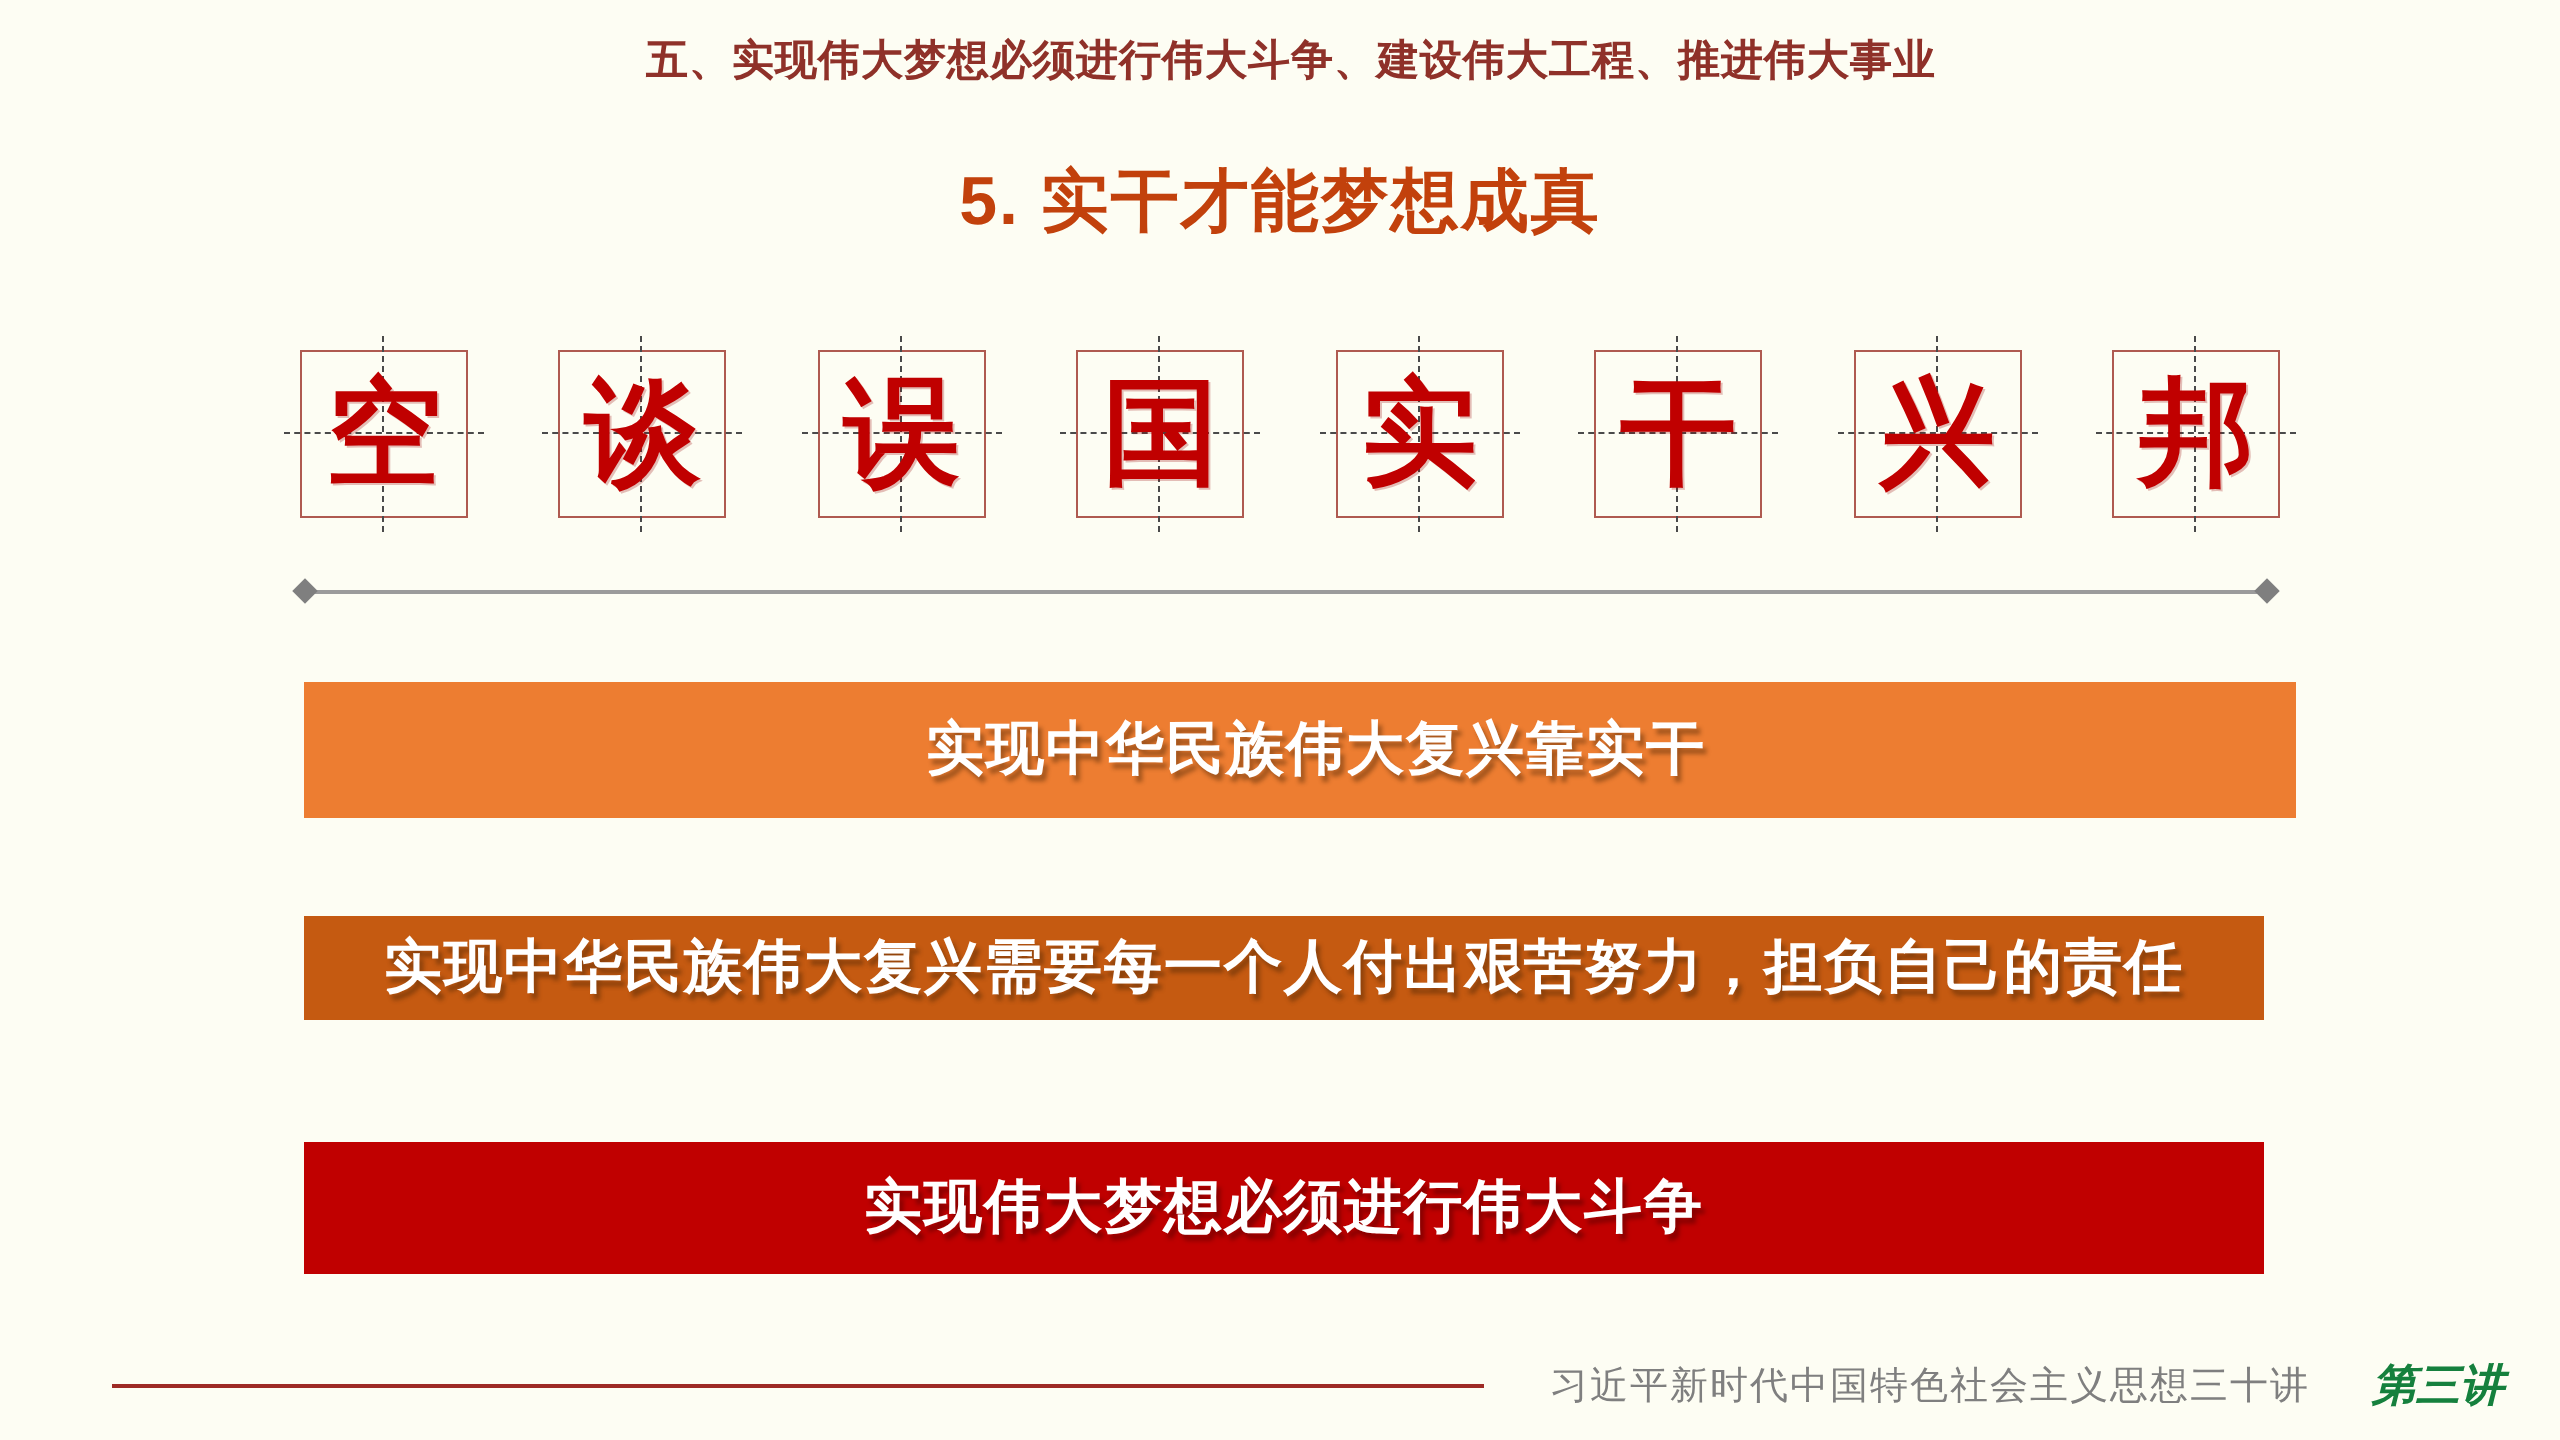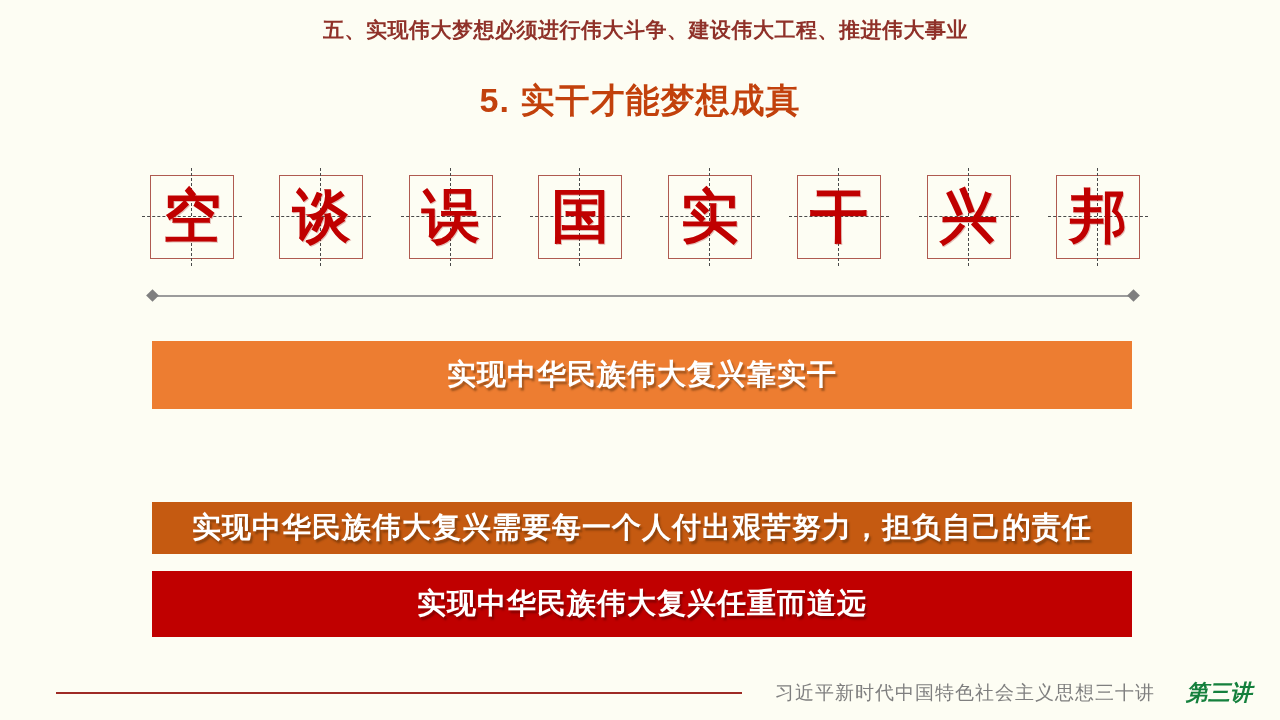--- a/index.html
+++ b/index.html
@@ -73,22 +73,22 @@
   .divider .diamond.right { right: -2px; }
 
   
   .banner {
     position: absolute; left: 152px; width: 980px;
     display: flex; align-items: center; justify-content: center;
     color: #FFFFFF; font-weight: bold; font-size: 29px;
     letter-spacing: 1px;
     text-shadow: 2px 3px 2px rgba(70,35,5,0.45);
   }
-  .banner-1 { top: 341px; height: 68px; background: #ED7D31; }
-  .banner-2 { top: 458px; height: 52px; background: #C55A11; margin-top: 44px; }
+  .banner-1 { top: 341px; height: 68px; background: #ED7D31; padding-left: 16px; }
+  .banner-2 { top: 458px; height: 52px; background: #C55A11; }
   .banner-3 { top: 571px; height: 66px; background: #C00000;
               text-shadow: 2px 3px 2px rgba(90,0,0,0.55); }
 
   
   .footer {
     position: absolute; left: 56px; right: 28px; top: 678px;
     display: flex; align-items: center; gap: 17px;
   }
   .footer-rule { flex: 1; height: 2px; background: #9E2B25; margin-right: 16px; }
   .footer-series {
@@ -160,21 +160,21 @@
   <div class="divider">
     <div class="rule" style="background-color: rgb(155, 155, 155);"></div>
     <div class="diamond left" style="background-color: rgb(127, 127, 127);"></div>
     <div class="diamond right" style="background-color: rgb(127, 127, 127);"></div>
   </div>
 
   <div class="banner banner-1" style="background-color: rgb(237, 125, 49);">实现中华民族伟大复兴靠实干</div>
 
   <div class="banner banner-2" style="background-color: rgb(197, 90, 17);">实现中华民族伟大复兴需要每一个人付出艰苦努力，担负自己的责任</div>
 
-  <div class="banner banner-3" style="background-color: rgb(192, 0, 0);">实现中华民族伟大复兴任重而道远</div>
+  <div class="banner banner-3" style="background-color: rgb(192, 0, 0);">实现伟大梦想必须进行伟大斗争</div>
 
   <div class="footer">
     <div class="footer-rule" style="background-color: rgb(158, 43, 37);"></div>
     <div class="footer-series" style="color: rgb(127, 127, 127);">习近平新时代中国特色社会主义思想三十讲</div>
     <div class="footer-lecture" style="color: #15803d;">第三讲</div>
   </div>
 
 </div>
 
 </body></html>

